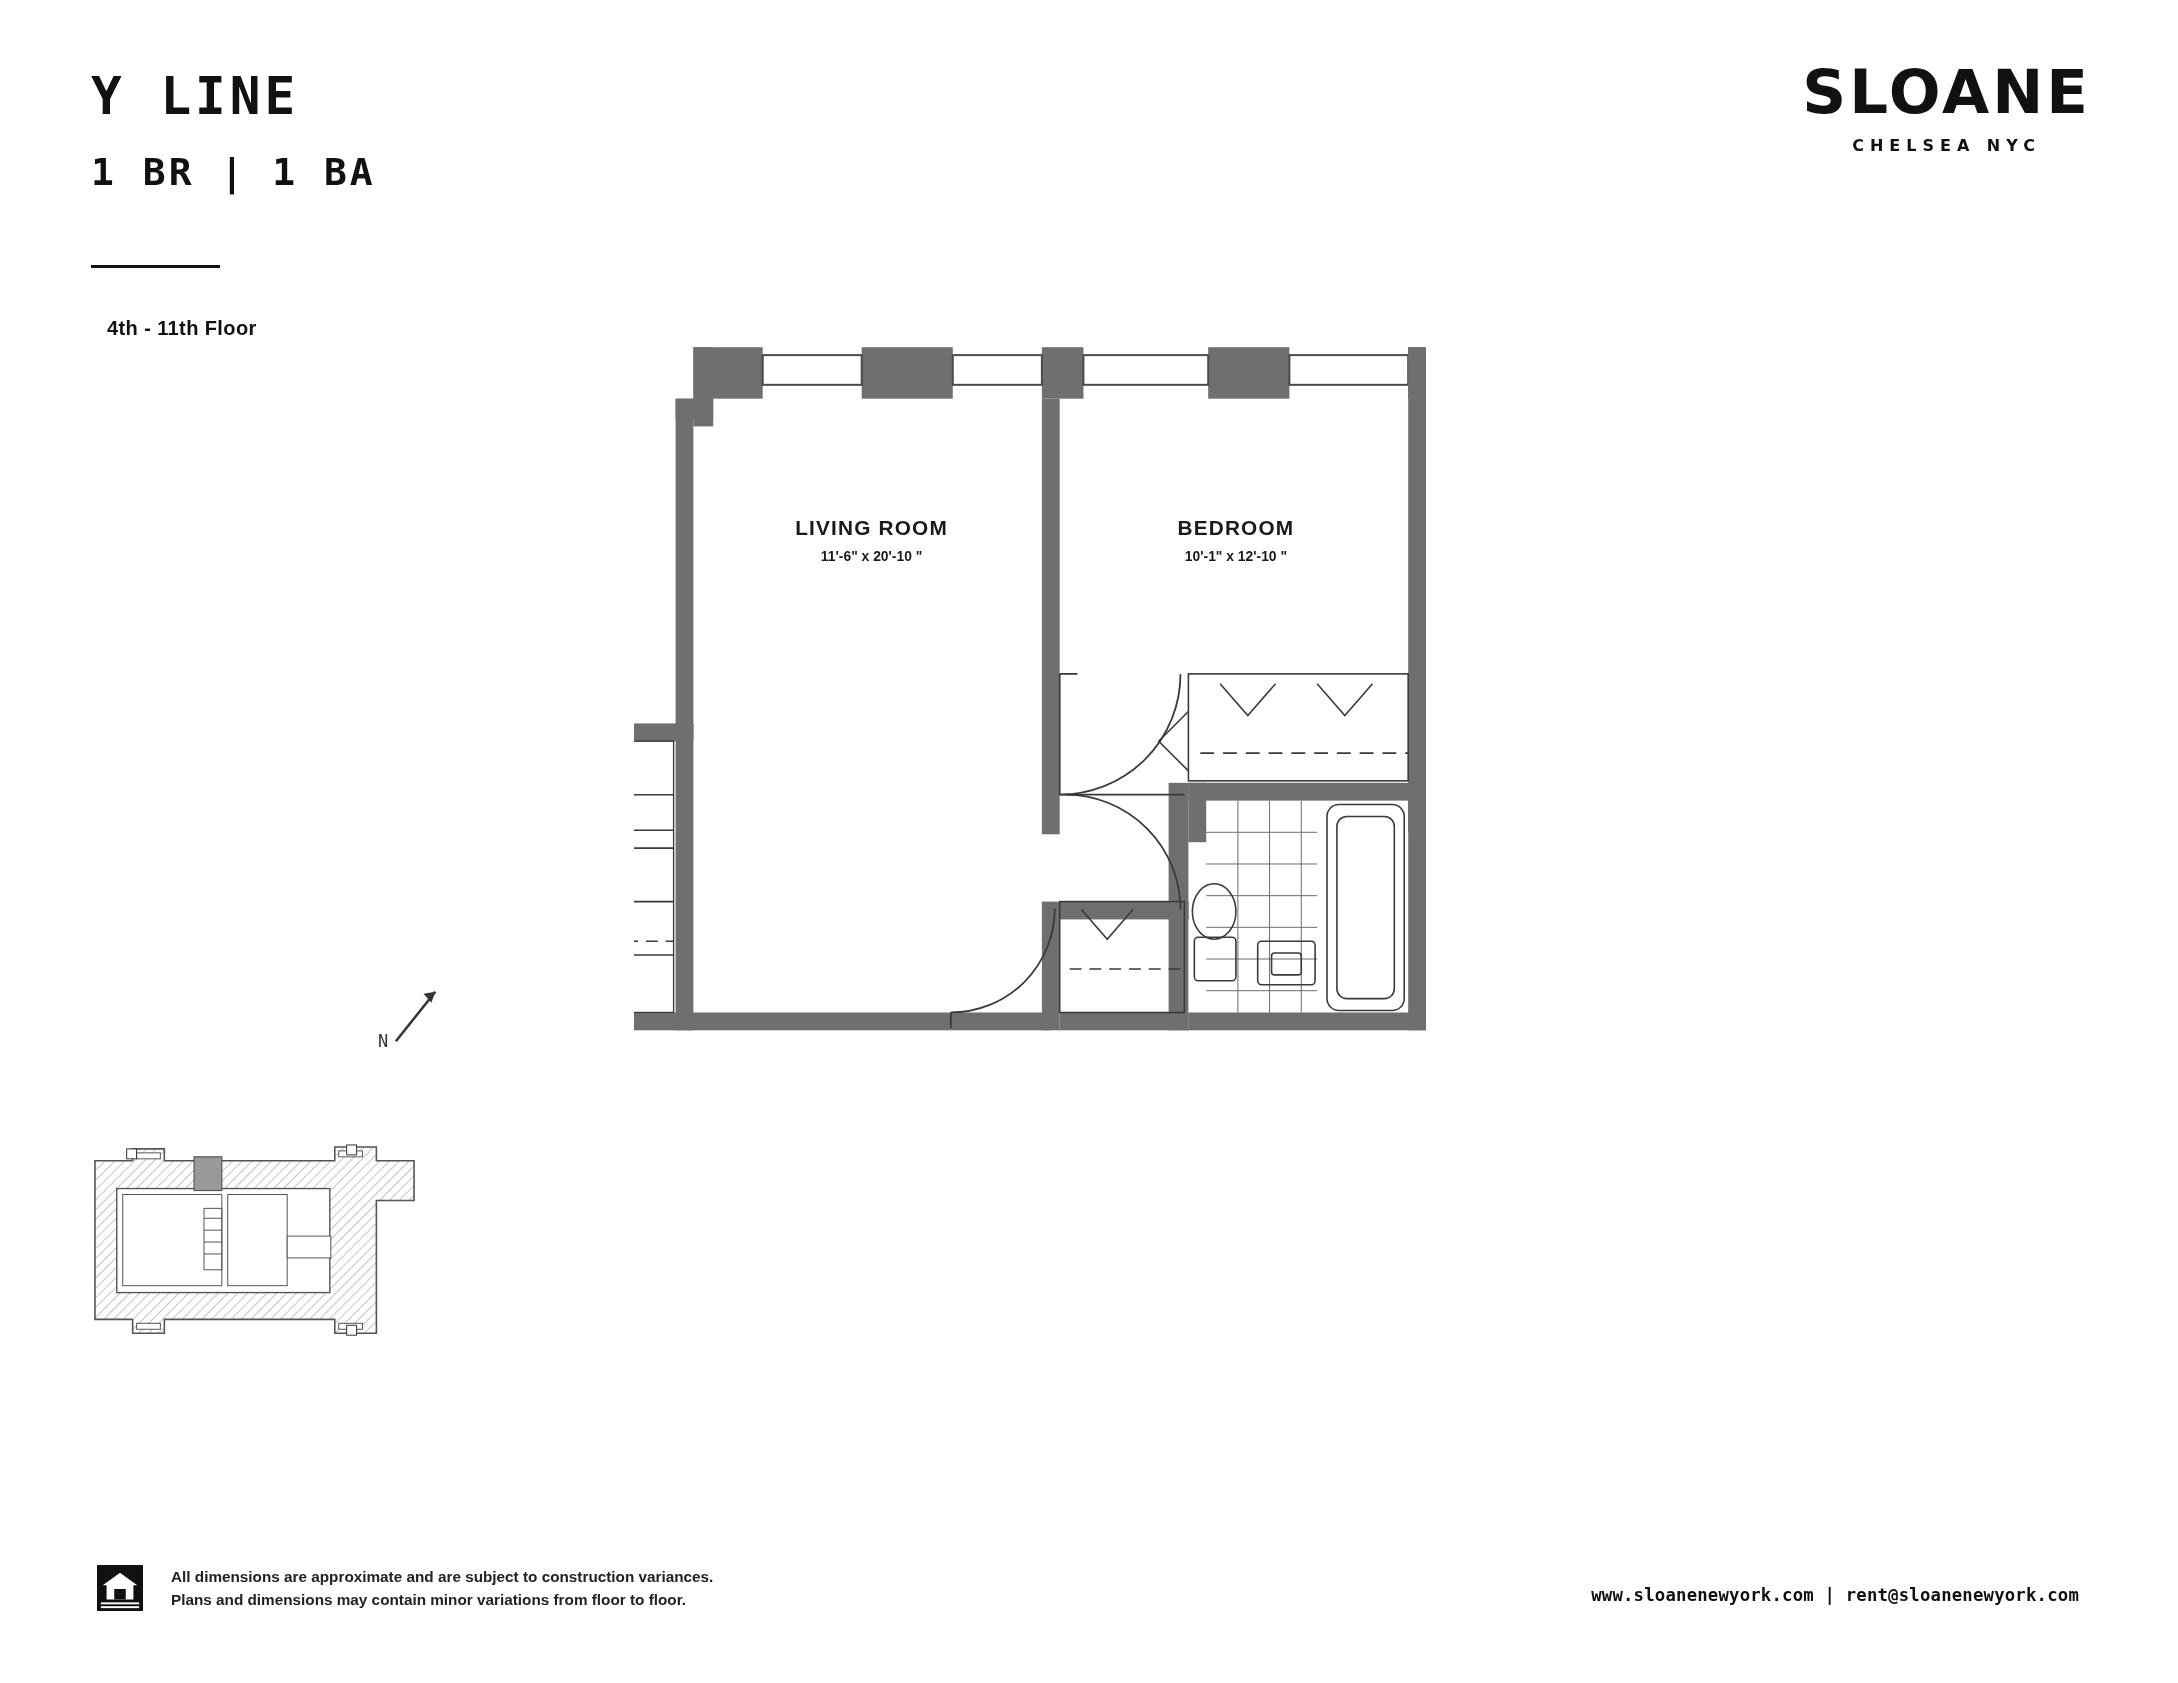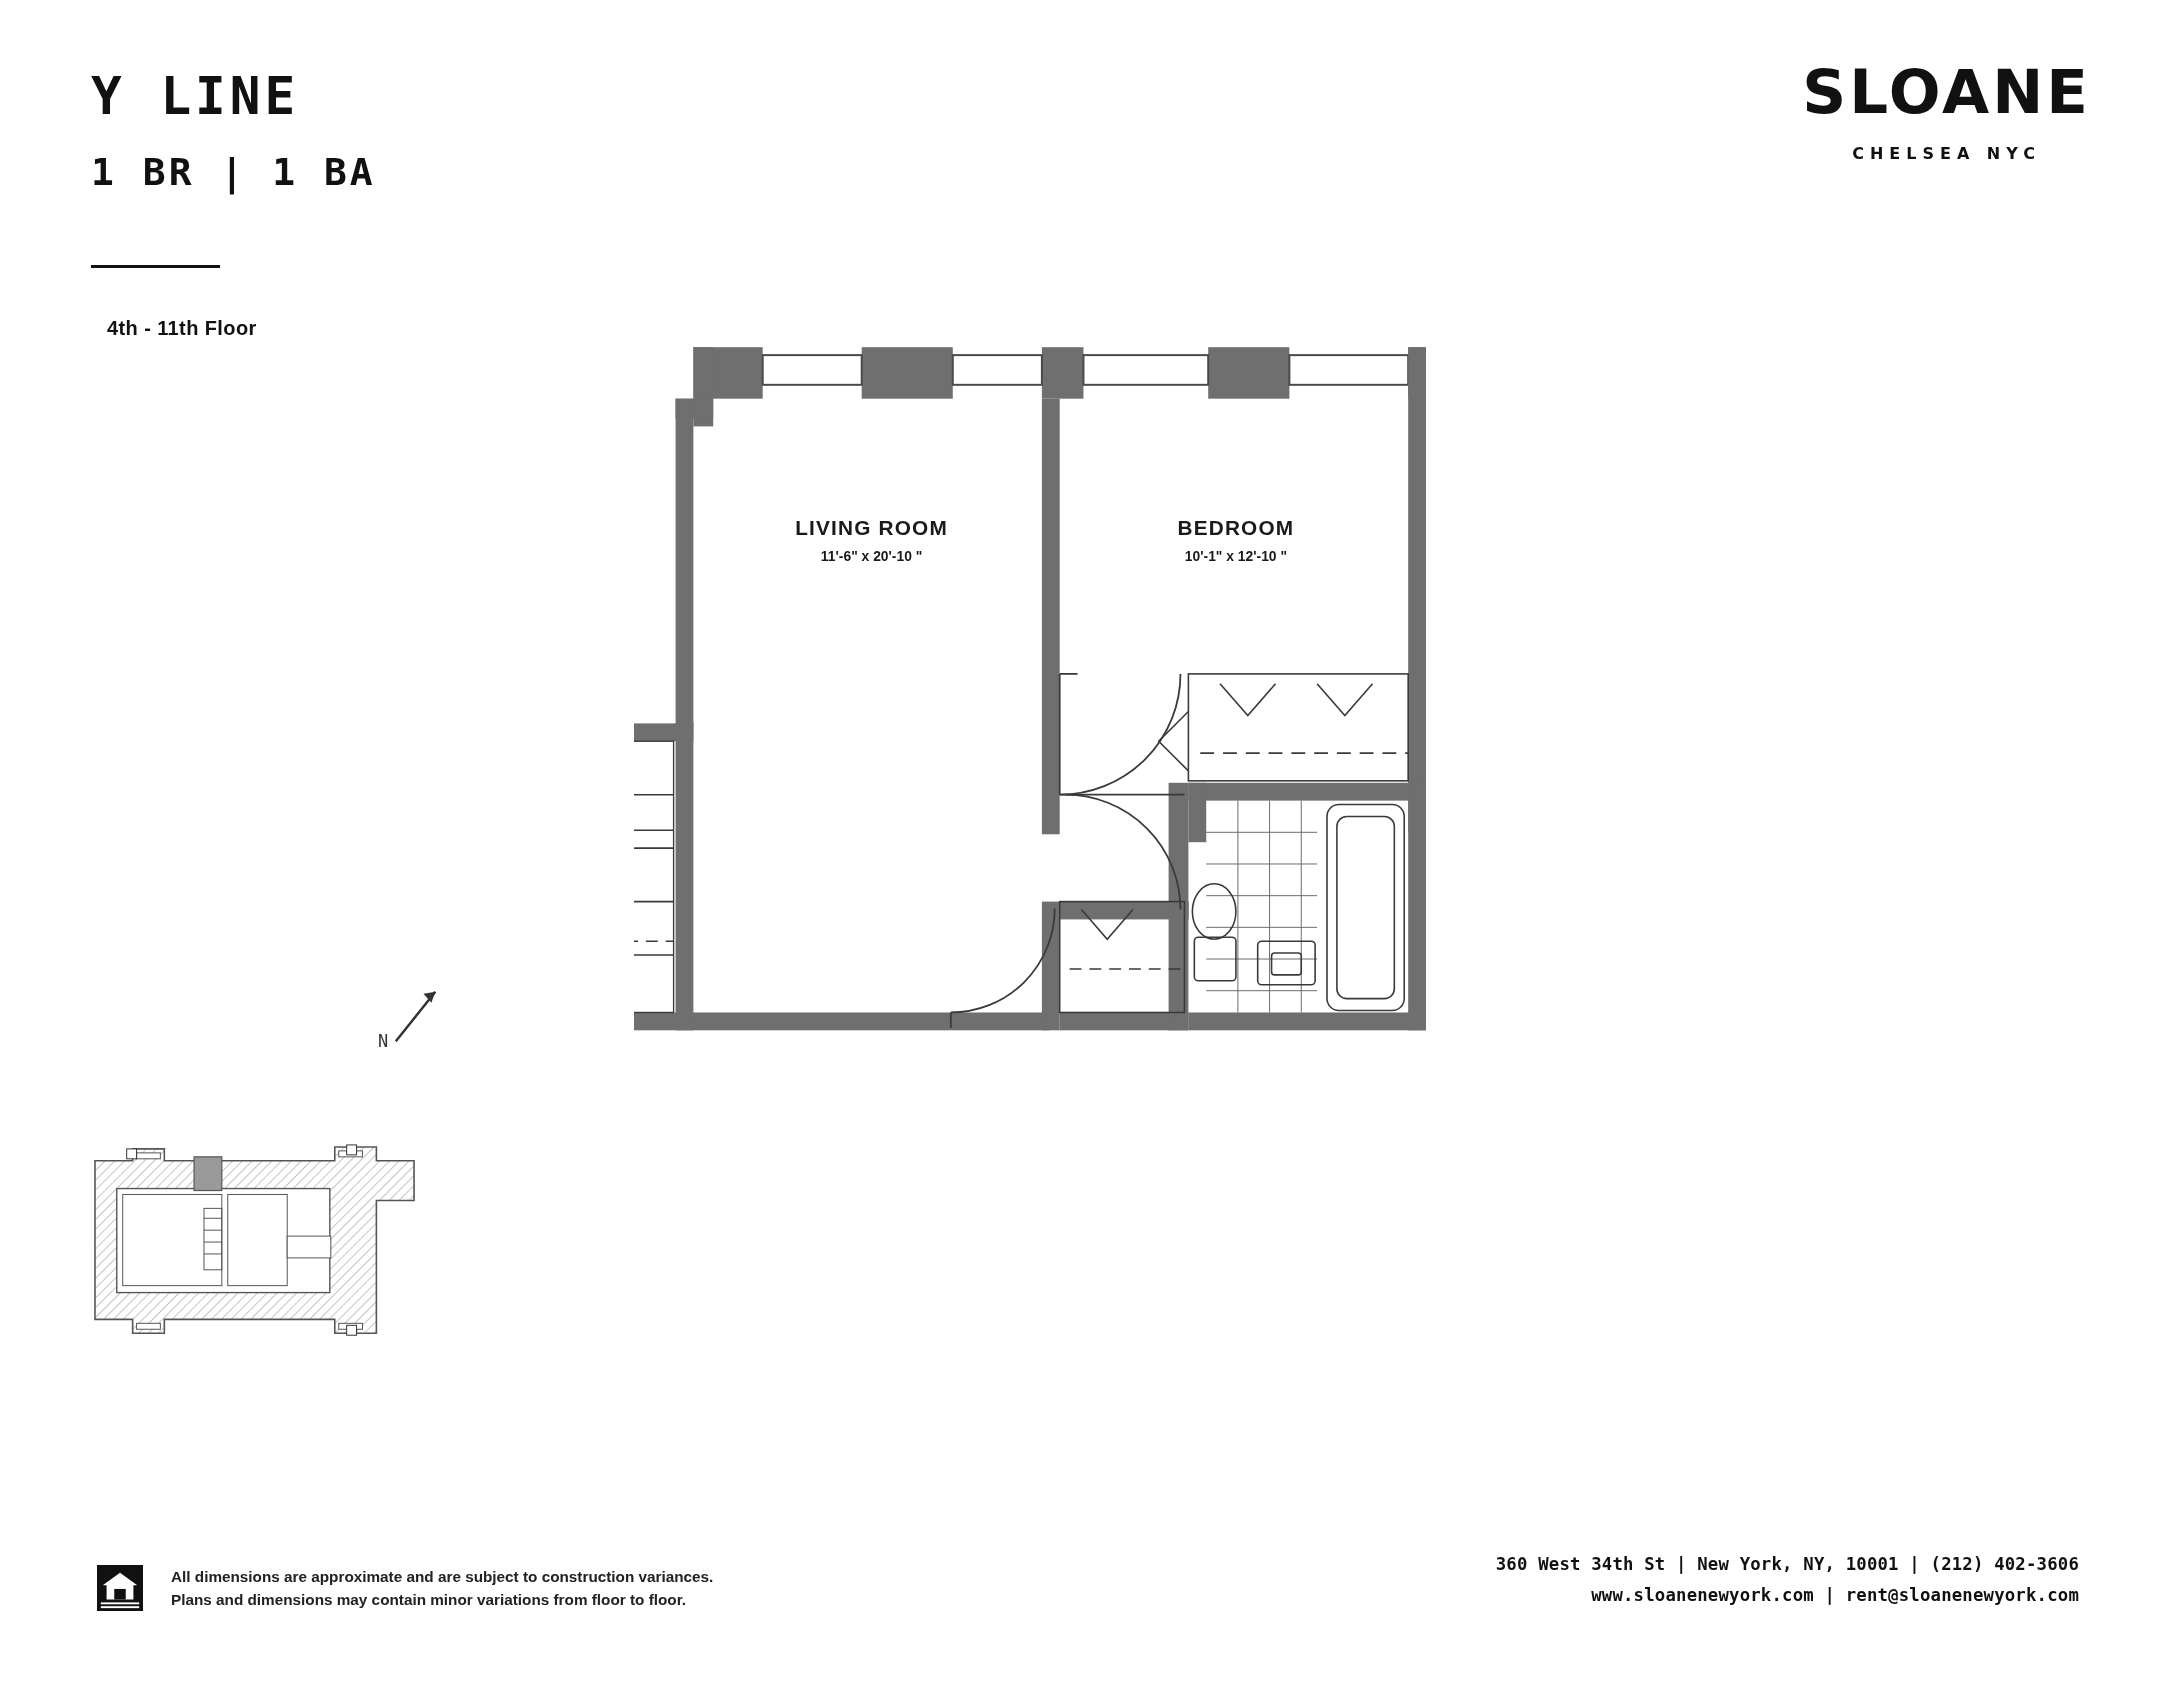--- a/index.html
+++ b/index.html
@@ -69,21 +69,21 @@
     font-weight: 700;
     letter-spacing: 3px;
     line-height: 1;
     color: #111;
   }
   .logo-sub {
     font-family: "DejaVu Sans", sans-serif;
     font-size: 16px;
     font-weight: 700;
     letter-spacing: 6px;
-    margin-top: 22px;
+    margin-top: 14px;
     color: #111;
   }
 
   
   .compass {
     position: absolute;
     left: 378px;
     top: 980px;
     width: 89px;
     height: 79px;
@@ -337,16 +337,15 @@
     <rect x="4" y="39" width="40" height="2" fill="#fff"></rect>
     <rect x="4" y="43" width="40" height="2" fill="#fff"></rect>
   </svg>
   <div class="disclaimer">
     <div>All dimensions are approximate and are subject to construction variances.</div>
     <div>Plans and dimensions may contain minor variations from floor to floor.</div>
   </div>
 </div>
 
 <div class="footer-right">
-  <div>360 West 34th St | New York, NY, 10001 | (212) 402-3606</div>
   <div>www.sloanenewyork.com | rent@sloanenewyork.com</div>
 </div>
 
 
 </body></html>

